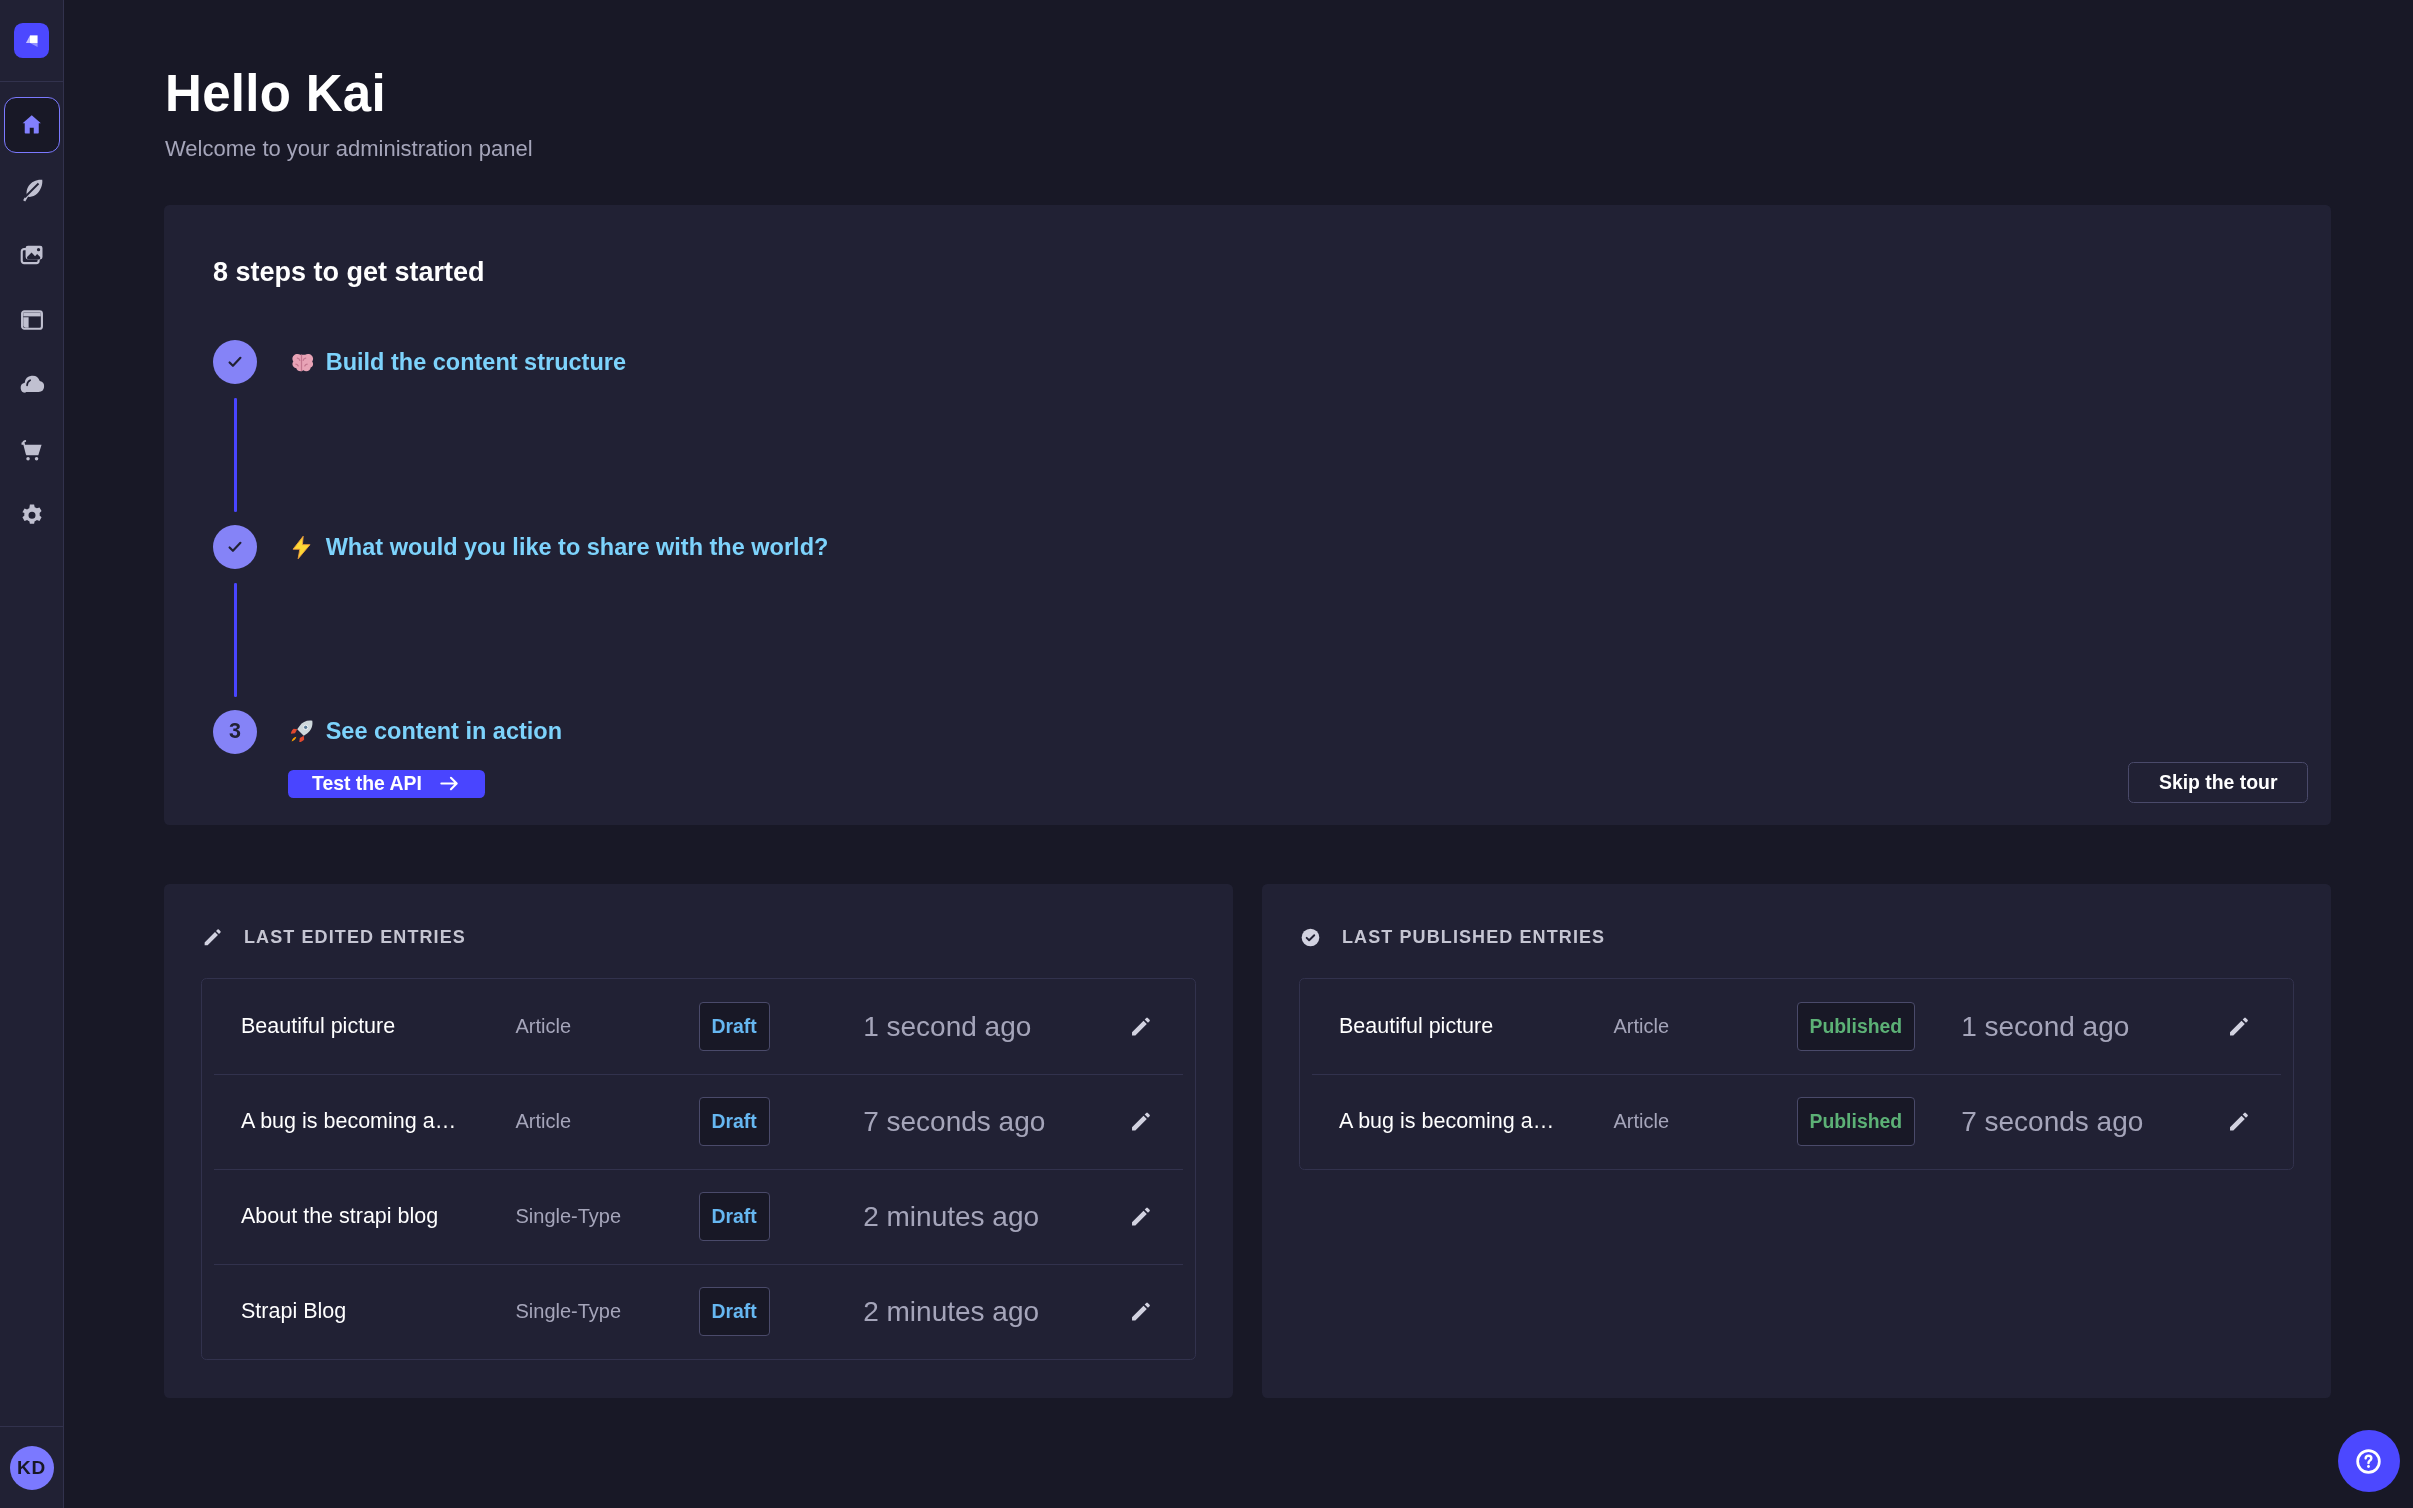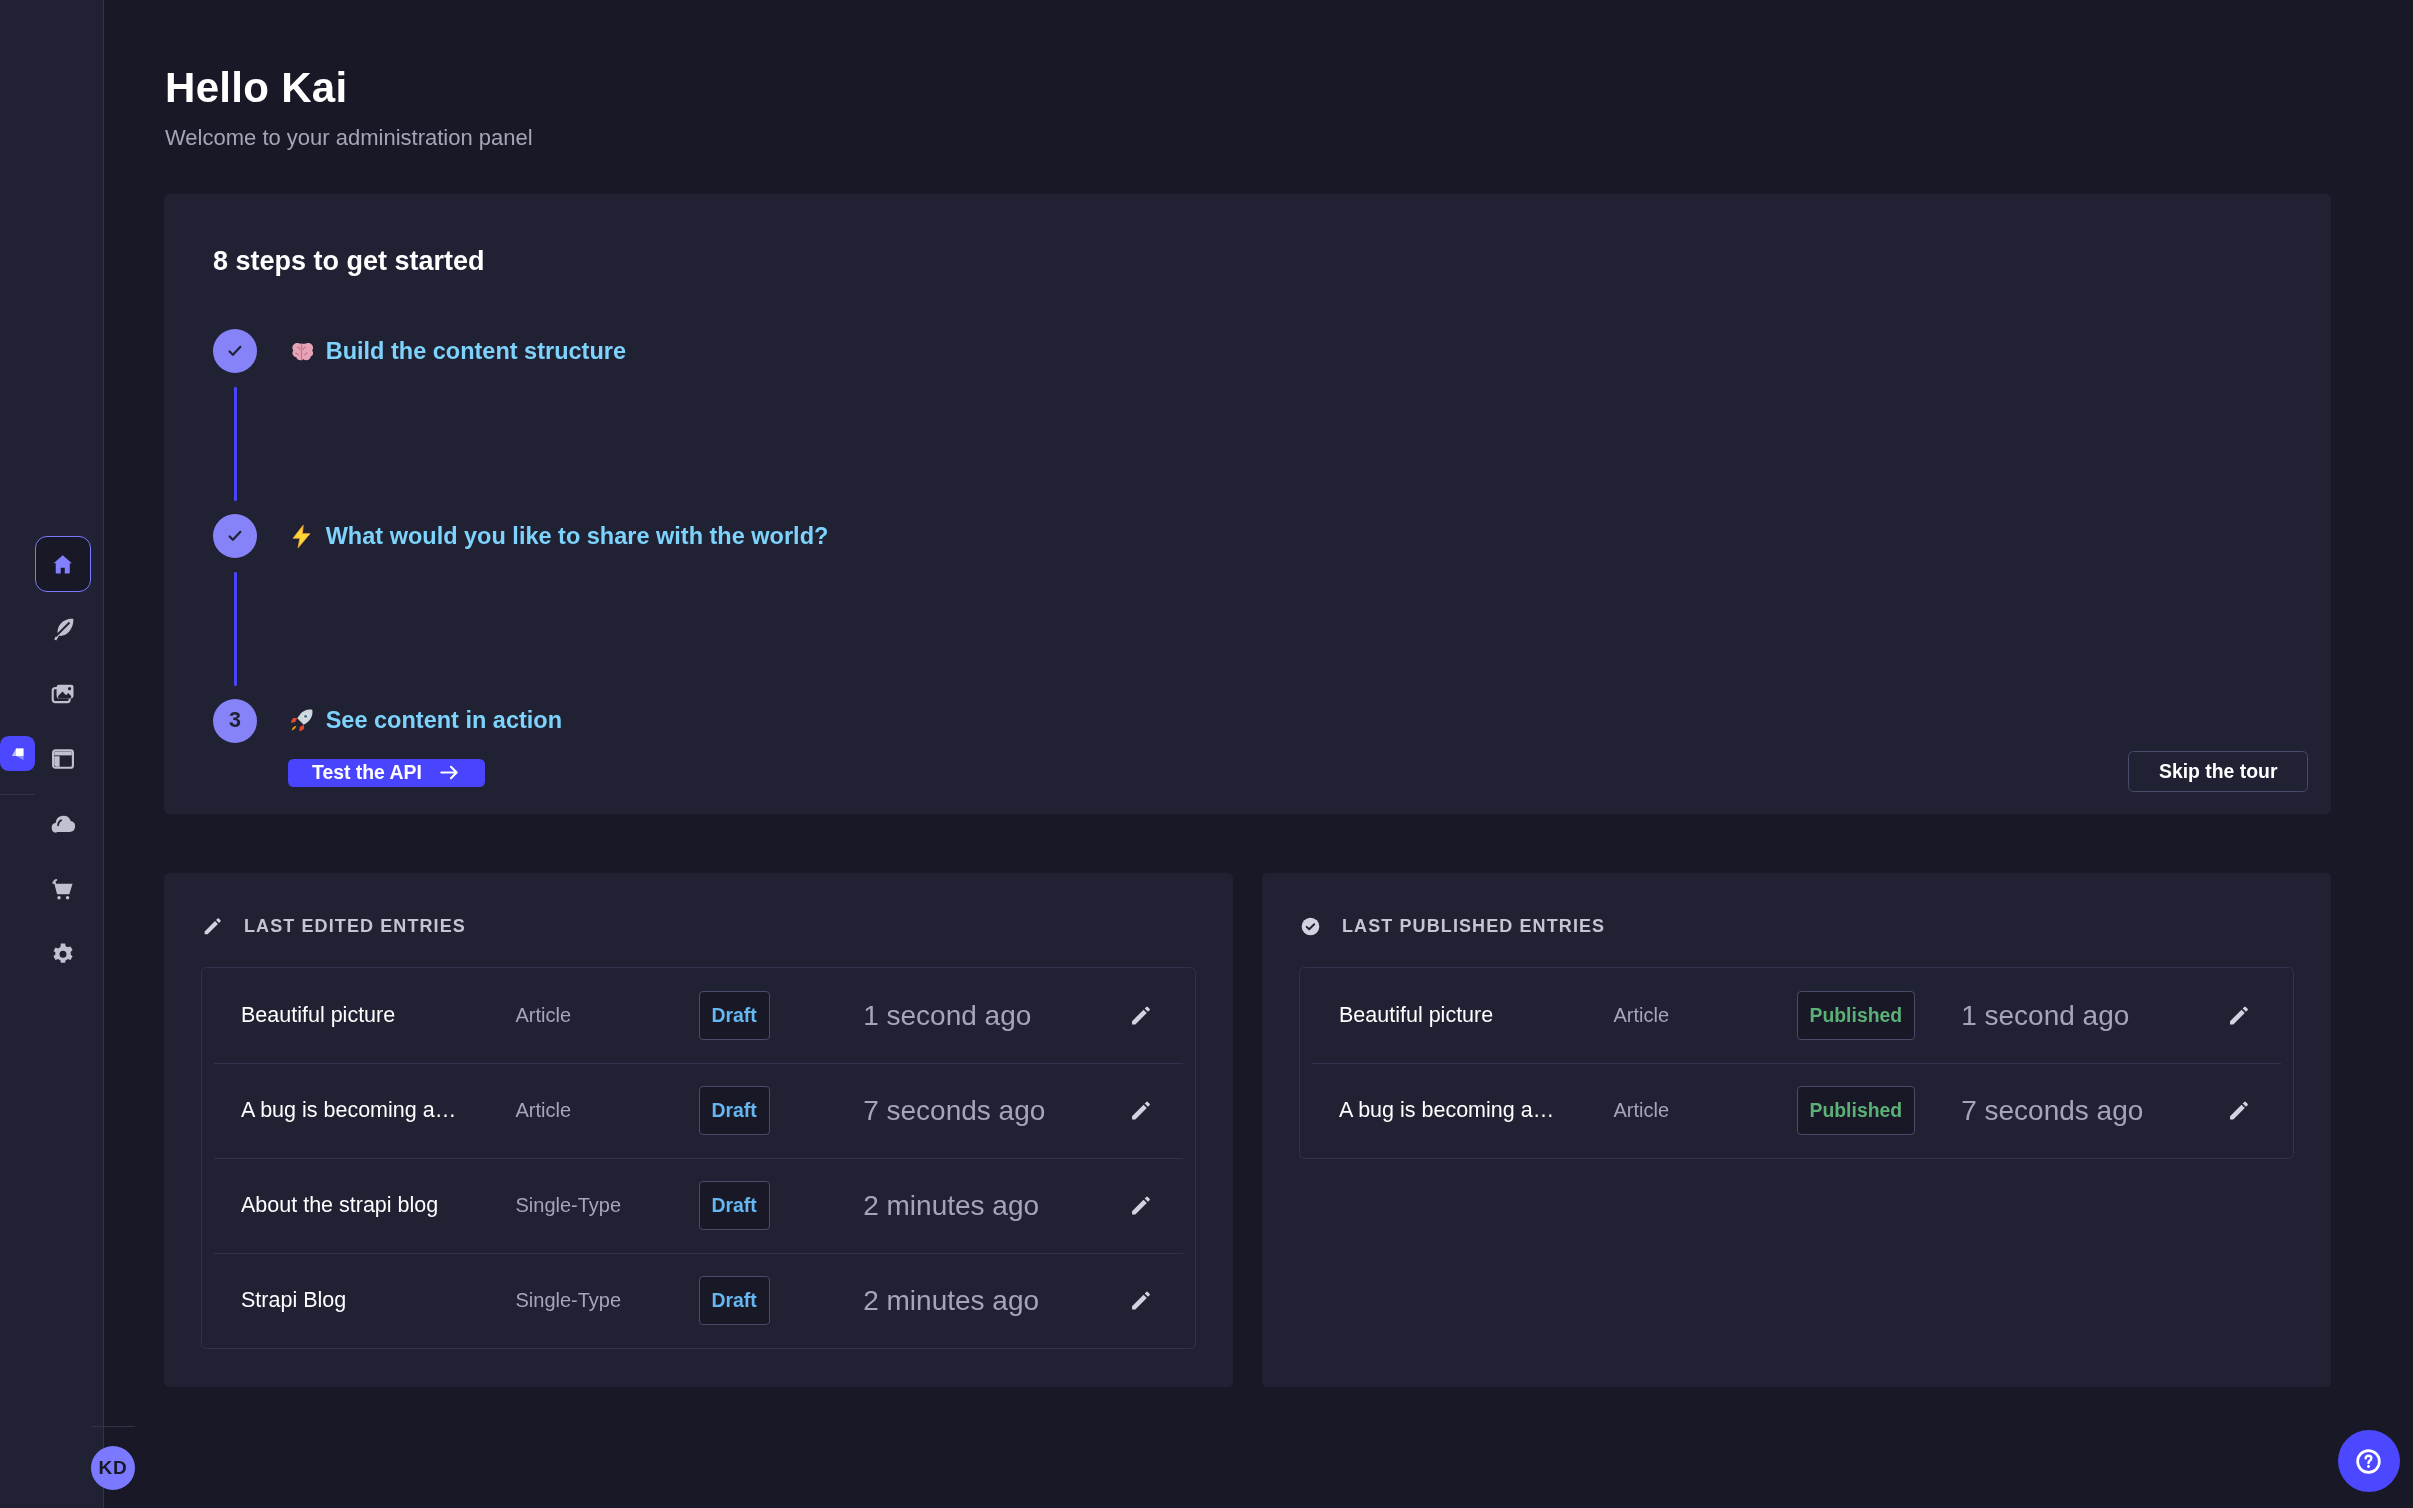--- a/index.html
+++ b/index.html
@@ -12,24 +12,24 @@
     overflow:hidden;
   }
   :root {
     --bg:#181826; --surface:#212134; --border:#32324d; --border-strong:#4a4a6a;
     --primary:#4945ff; --primary-light:#7b79ff; --text:#ffffff; --text-muted:#a5a5ba;
     --label:#c5c5d2; --draft:#66b7f1; --published:#5cb176; --icon:#c0c0d0;
   }
 
   
   .sidebar {
-    position:absolute; left:0; top:0; bottom:0; width:104px;
+    position:absolute; left:0; top:0; bottom:0; width:64px;
     background:var(--surface);
     border-right:0.7px solid var(--border);
-    display:flex; flex-direction:row; align-items:center;
+    display:flex; flex-direction:column; align-items:center;
     z-index:5;
   }
   .logo-box {
     height:82px; width:100%; display:flex; align-items:center; justify-content:center;
     border-bottom:0.7px solid var(--border);
   }
   .logo {
     width:35px; height:35px; border-radius:8.7px; background:#4c48ff;
     display:flex; align-items:center; justify-content:center; cursor:pointer;
   }
@@ -50,21 +50,21 @@
   }
   .avatar {
     width:44px; height:44px; border-radius:50%; background:var(--primary-light);
     color:#181826; font-size:19px; font-weight:700; letter-spacing:0.7px;
     display:flex; align-items:center; justify-content:center; cursor:pointer;
   }
 
   
   .main { position:absolute; left:82px; top:0; right:0; bottom:0; }
   .page-header { padding:64px 0 0 83px; }
-  .page-title { font-size:42px; font-weight:700; letter-spacing:0.3px; }
+  .page-title { font-size:51px; font-weight:700; letter-spacing:0.3px; }
   .page-subtitle { margin-top:13.4px; font-size:22px; color:var(--text-muted); }
 
   
   .steps-card {
     position:relative;
     margin:43px 82px 0 82px;
     background:var(--surface); border-radius:5.4px;
     padding:52px 49px 27px 49px;
   }
   .steps-title { font-size:27px; font-weight:700; }

